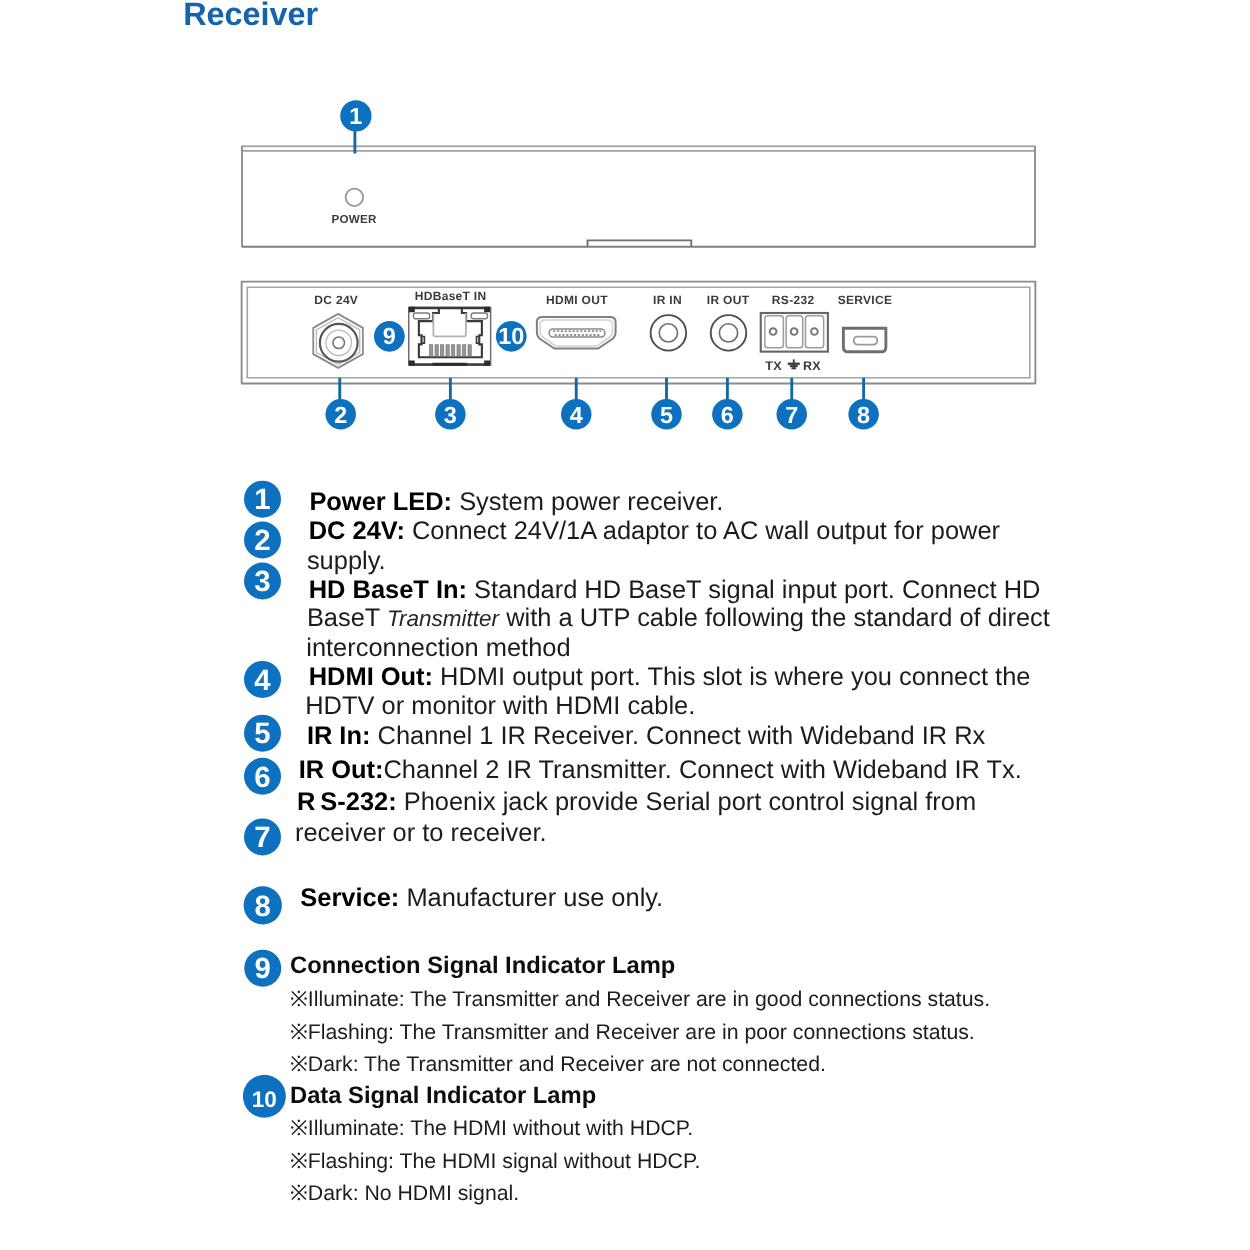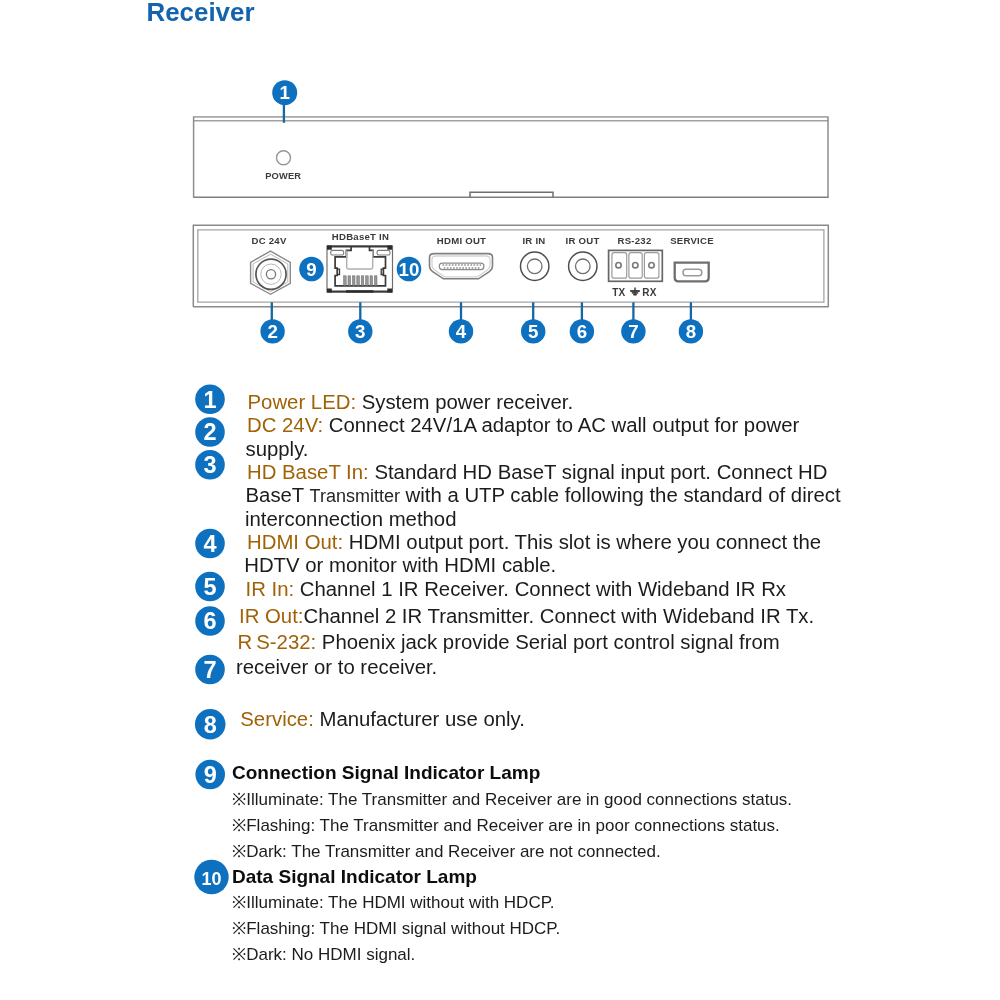--- a/index.html
+++ b/index.html
@@ -3,24 +3,24 @@
 <meta charset="utf-8">
 <title>Receiver</title>
 <style>
   html,body{margin:0;padding:0;}
   body{width:1000px;height:1000px;background:#ffffff;font-family:"Liberation Sans",sans-serif;position:relative;overflow:hidden;}
   .page{position:absolute;left:0;top:0;width:1000px;height:727px;}
   #title{position:absolute;left:146.5px;top:-2.1px;font-size:25.9px;font-weight:bold;color:#1464ad;}
   svg{display:block;}
   #diagram{position:absolute;left:0;top:0;}
   .ln{position:absolute;font-size:20.35px;color:#1c1c1c;white-space:pre;line-height:20px;}
-  .ln b{font-weight:normal;color:#a16207;}
+  .ln b{font-weight:bold;color:#000000;}
   .sm{font-size:17px;text-align:center;}
   .hd{font-size:19px;font-weight:bold;color:#0d0d0d;}
-  .sub{font-size:18px;color:#262626;}
+  .sub{font-size:18px;color:#262626;font-style:italic;}
 </style>
 </head>
 <body>
 
 <div class="page">
   <div id="title">Receiver</div>
 
   <svg id="diagram" width="1000" height="360" viewBox="0 0 1000 360">
 
     <g>

